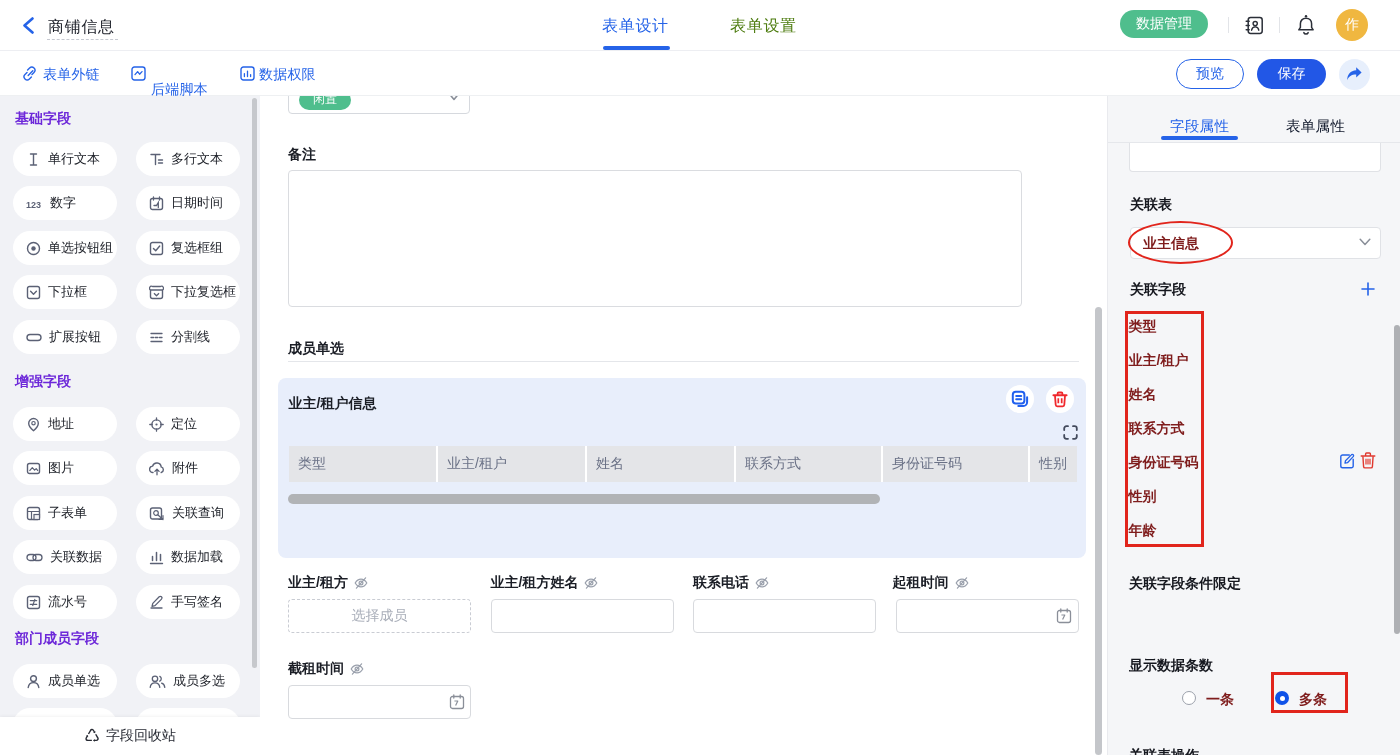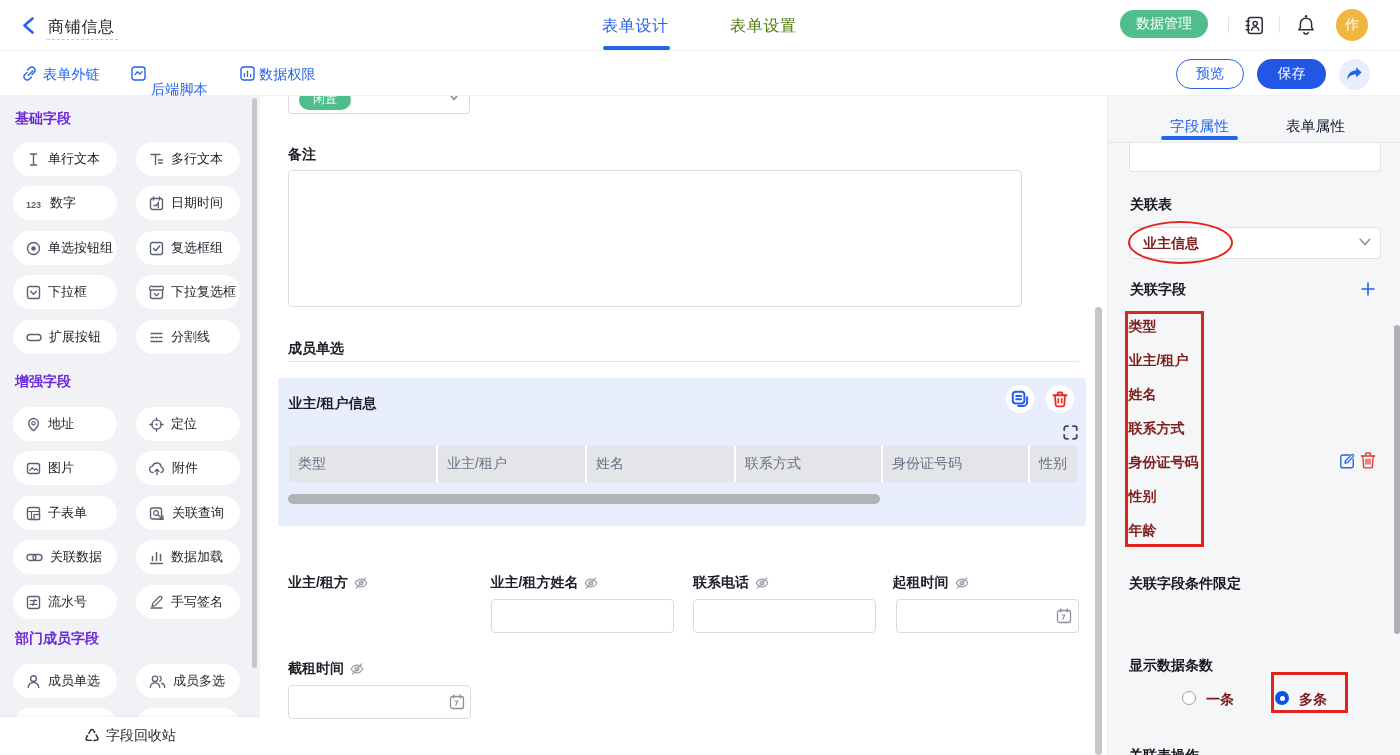--- a/index.html
+++ b/index.html
@@ -211,21 +211,21 @@
   <svg class="abs" style="left:188px;top:-3px" width="12" height="9" viewBox="0 0 12 9">
       <path d="M1.5 1 L6 6.5 L10.5 1" fill="none" stroke="#8a8f99" stroke-width="1.6" stroke-linecap="round" stroke-linejoin="round"></path>
     </svg>
 
   <div class="lbl" style="left:28px;top:50px">备注</div>
   <div class="inp" style="left:28px;top:74px;width:734px;height:137px;border-color:#dadce0"></div>
 
   <div class="lbl" style="left:28px;top:244px">成员单选</div>
   <div class="abs" style="left:28px;top:265px;width:791px;border-top:1px solid #e4e6ea"></div>
 
-  <div class="abs" style="left:18px;top:282px;width:808px;height:148px;background:#e8eefb;border-radius:2px">
+  <div class="abs" style="left:18px;top:282px;width:808px;height:180px;background:#e8eefb;border-radius:8px">
     <div class="lbl" style="left:10.5px;top:17px;font-size:14px">业主/租户信息</div>
 
     <div class="abs" style="left:728px;top:7px;width:28px;height:28px;border-radius:14px;background:#fff"></div>
     <svg class="abs" style="left:733px;top:12px" width="18" height="18" viewBox="0 0 18 18">
         <rect x="1.8" y="1.8" width="11.6" height="11.6" rx="3" fill="none" stroke="#2160ee" stroke-width="2"></rect>
         <path d="M5.2 6 h5 M5.2 9.3 h5" stroke="#2160ee" stroke-width="2" stroke-linecap="round"></path>
         <path d="M16.1 7.2 v5 a3.8 3.8 0 0 1-3.8 3.8 h-5" fill="none" stroke="#2160ee" stroke-width="2" stroke-linecap="round"></path>
       </svg>
     <div class="abs" style="left:768px;top:7px;width:28px;height:28px;border-radius:14px;background:#fff"></div>
     <svg class="abs" style="left:774px;top:12.5px" width="16" height="17" viewBox="0 0 16 17">
@@ -265,20 +265,21 @@
         <path d="M1.2 7 c1.5-2.6 3.5-3.9 5.8-3.9 s4.3 1.3 5.8 3.9 c-1.5 2.6-3.5 3.9-5.8 3.9 S2.7 9.6 1.2 7 z" fill="none" stroke="#9aa0ac" stroke-width="1.2"></path>
         <circle cx="7" cy="7" r="1.9" fill="none" stroke="#9aa0ac" stroke-width="1.2"></circle>
         <path d="M2.4 12.2 L11.6 1.8" stroke="#9aa0ac" stroke-width="1.2" stroke-linecap="round"></path>
       </svg></div>
   <div class="lbl" style="left:632.5px;top:478px">起租时间 <svg style="margin-left:6px" width="14" height="14" viewBox="0 0 14 14">
         <path d="M1.2 7 c1.5-2.6 3.5-3.9 5.8-3.9 s4.3 1.3 5.8 3.9 c-1.5 2.6-3.5 3.9-5.8 3.9 S2.7 9.6 1.2 7 z" fill="none" stroke="#9aa0ac" stroke-width="1.2"></path>
         <circle cx="7" cy="7" r="1.9" fill="none" stroke="#9aa0ac" stroke-width="1.2"></circle>
         <path d="M2.4 12.2 L11.6 1.8" stroke="#9aa0ac" stroke-width="1.2" stroke-linecap="round"></path>
       </svg></div>
 
+  <div class="abs" style="left:28px;top:503px;width:183px;height:34px;border:1px dashed #c9ccd3;border-radius:4px;display:flex;align-items:center;justify-content:center;font-size:14px;color:#a9aeb9">选择成员</div>
   <div class="inp" style="left:230.5px;top:503px;width:183px;height:34px"></div>
   <div class="inp" style="left:433px;top:503px;width:183px;height:34px"></div>
   <div class="inp" style="left:635.5px;top:503px;width:183px;height:34px"></div>
   <svg class="abs" style="left:796px;top:512px" width="16" height="16" viewBox="0 0 16 16">
       <rect x="1.5" y="2.5" width="13" height="12" rx="2" fill="none" stroke="#8a8f99" stroke-width="1.3"></rect>
       <path d="M4.8 1 v3 M11.2 1 v3" stroke="#8a8f99" stroke-width="1.3" stroke-linecap="round"></path>
       <path d="M5.4 7 h3.4 l-2.2 4.4" fill="none" stroke="#8a8f99" stroke-width="1.2" stroke-linejoin="round"></path>
     </svg>
 
   <div class="lbl" style="left:28px;top:564px">截租时间 <svg style="margin-left:6px" width="14" height="14" viewBox="0 0 14 14">

